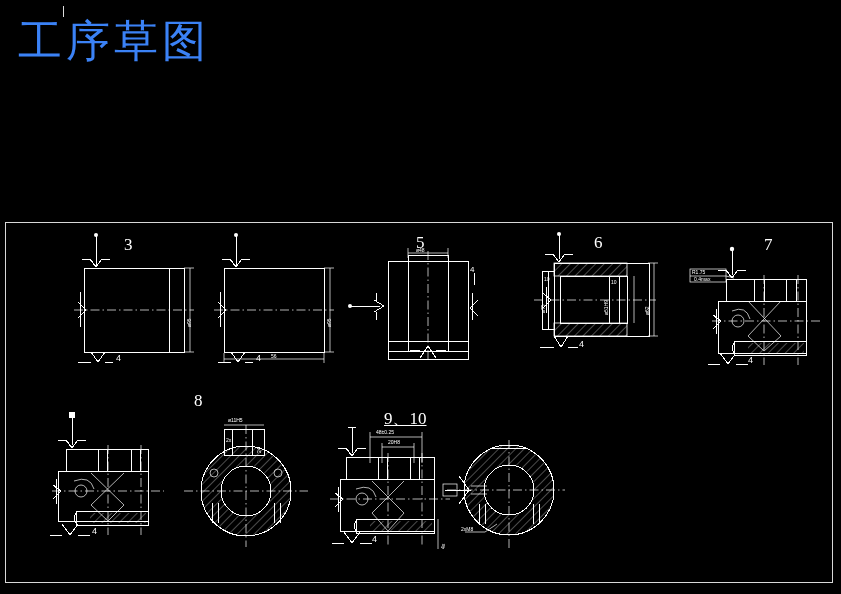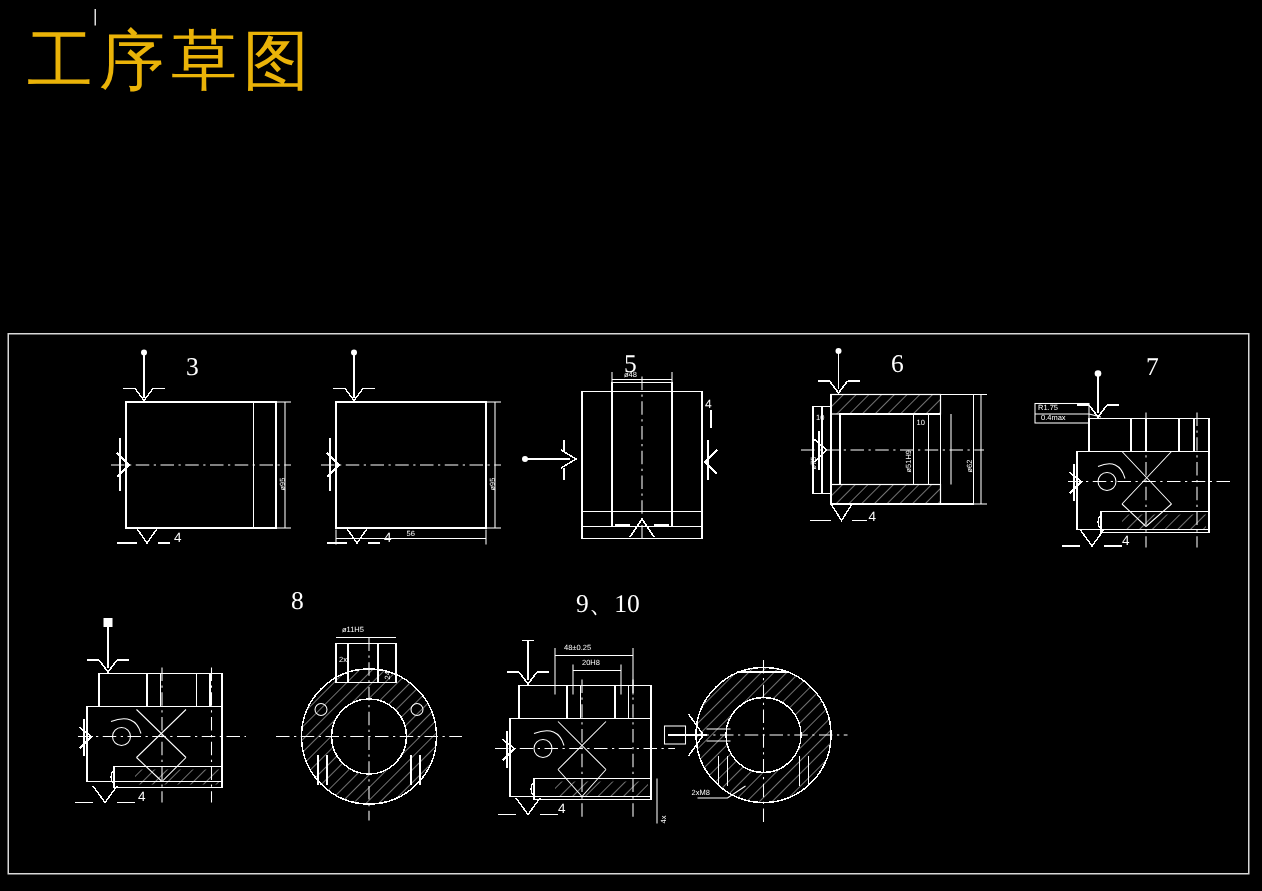--- a/index.html
+++ b/index.html
@@ -25,21 +25,21 @@
   svg{display:block;overflow:visible;}
   .ln{stroke:#fff;stroke-width:1;fill:none;shape-rendering:crispEdges;}
   .thin{stroke:#fff;stroke-width:.7;fill:none;}
   .ctr{stroke:#fff;stroke-width:.7;fill:none;stroke-dasharray:9 3 1.5 3;}
   .hatch{stroke:#fff;stroke-width:.6;}
 </style>
 </head>
 <body style="background: rgb(0, 0, 0);">
 
 <div id="title-tick"></div>
-<div id="title" style="color: #eab308;">工序草图</div>
+<div id="title" style="color: #3b82f6;">工序草图</div>
 
 <div id="frame" style="border-color: rgb(216, 216, 216);">
 <div id="frame-inner">
 
   <div class="view" style="left:60px;top:8px;width:140px;height:135px;">
     <div class="vnum" style="left:58px;top:4px;">3</div>
     <svg width="150" height="135">
 
       <path class="ln" d="M30 4 L30 34"></path>
       <circle cx="30" cy="4" r="2" fill="#fff"></circle>
@@ -284,21 +284,21 @@
 
       <line class="ctr" x1="8" y1="100" x2="132" y2="100"></line>
       <line class="ctr" x1="70" y1="34" x2="70" y2="156"></line>
     </svg>
     <div class="t" style="left:52px;top:26px;">ø11H5</div>
     <div class="t" style="left:50px;top:46px;">2x</div>
     <div class="t tv" style="left:80px;top:62px;">24</div>
   </div>
 
   <div class="view" style="left:320px;top:168px;width:150px;height:170px;">
-    <div class="vnum" style="left:58px;top:0px;">9、10</div>
+    <div class="vnum" style="left:58px;top:16px;text-decoration:underline;">9、10</div>
     <svg width="150" height="170">
       <defs>
         <pattern id="h45e" width="6" height="6" patternUnits="userSpaceOnUse" patternTransform="rotate(45)">
           <line x1="0" y1="0" x2="0" y2="6" class="hatch"></line>
         </pattern>
       </defs>
       <path class="ln" d="M26 36 L26 62"></path>
       <path class="ln" d="M22 36 L30 36"></path>
       <path class="ln" d="M20 57 L26 65 L32 57"></path>
       <path class="ln" d="M12 57 L20 57 M32 57 L40 57"></path>

